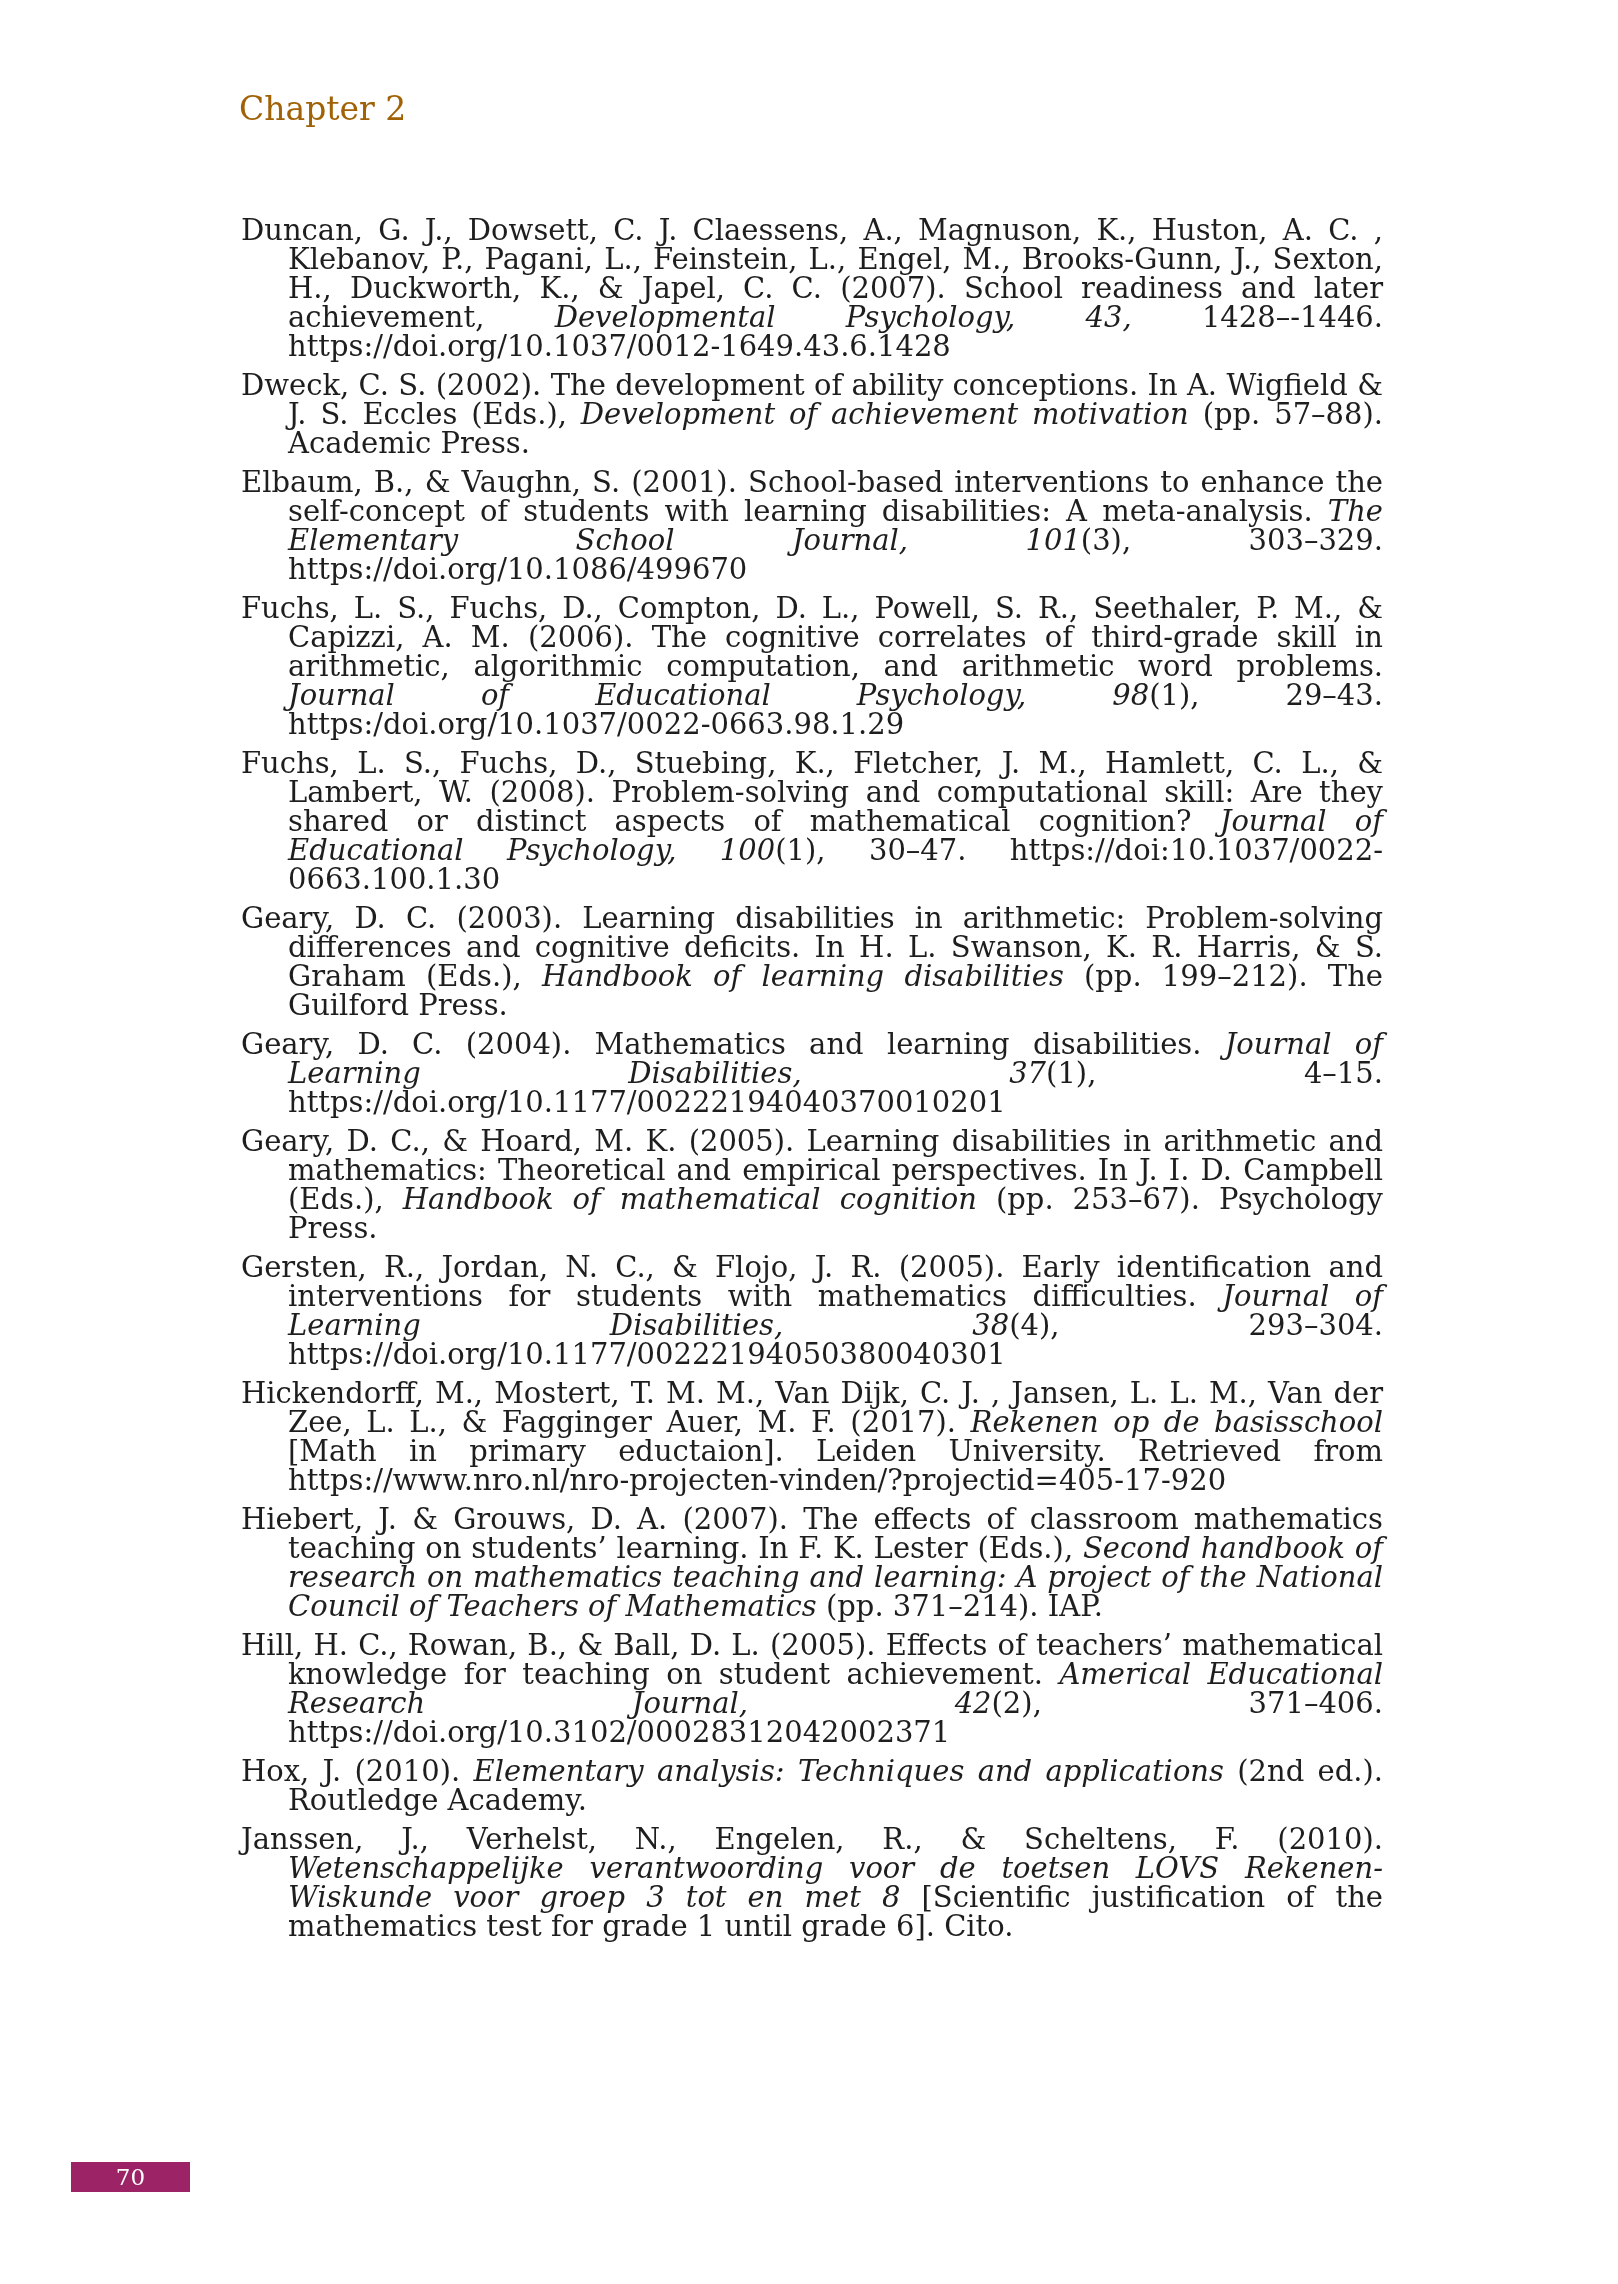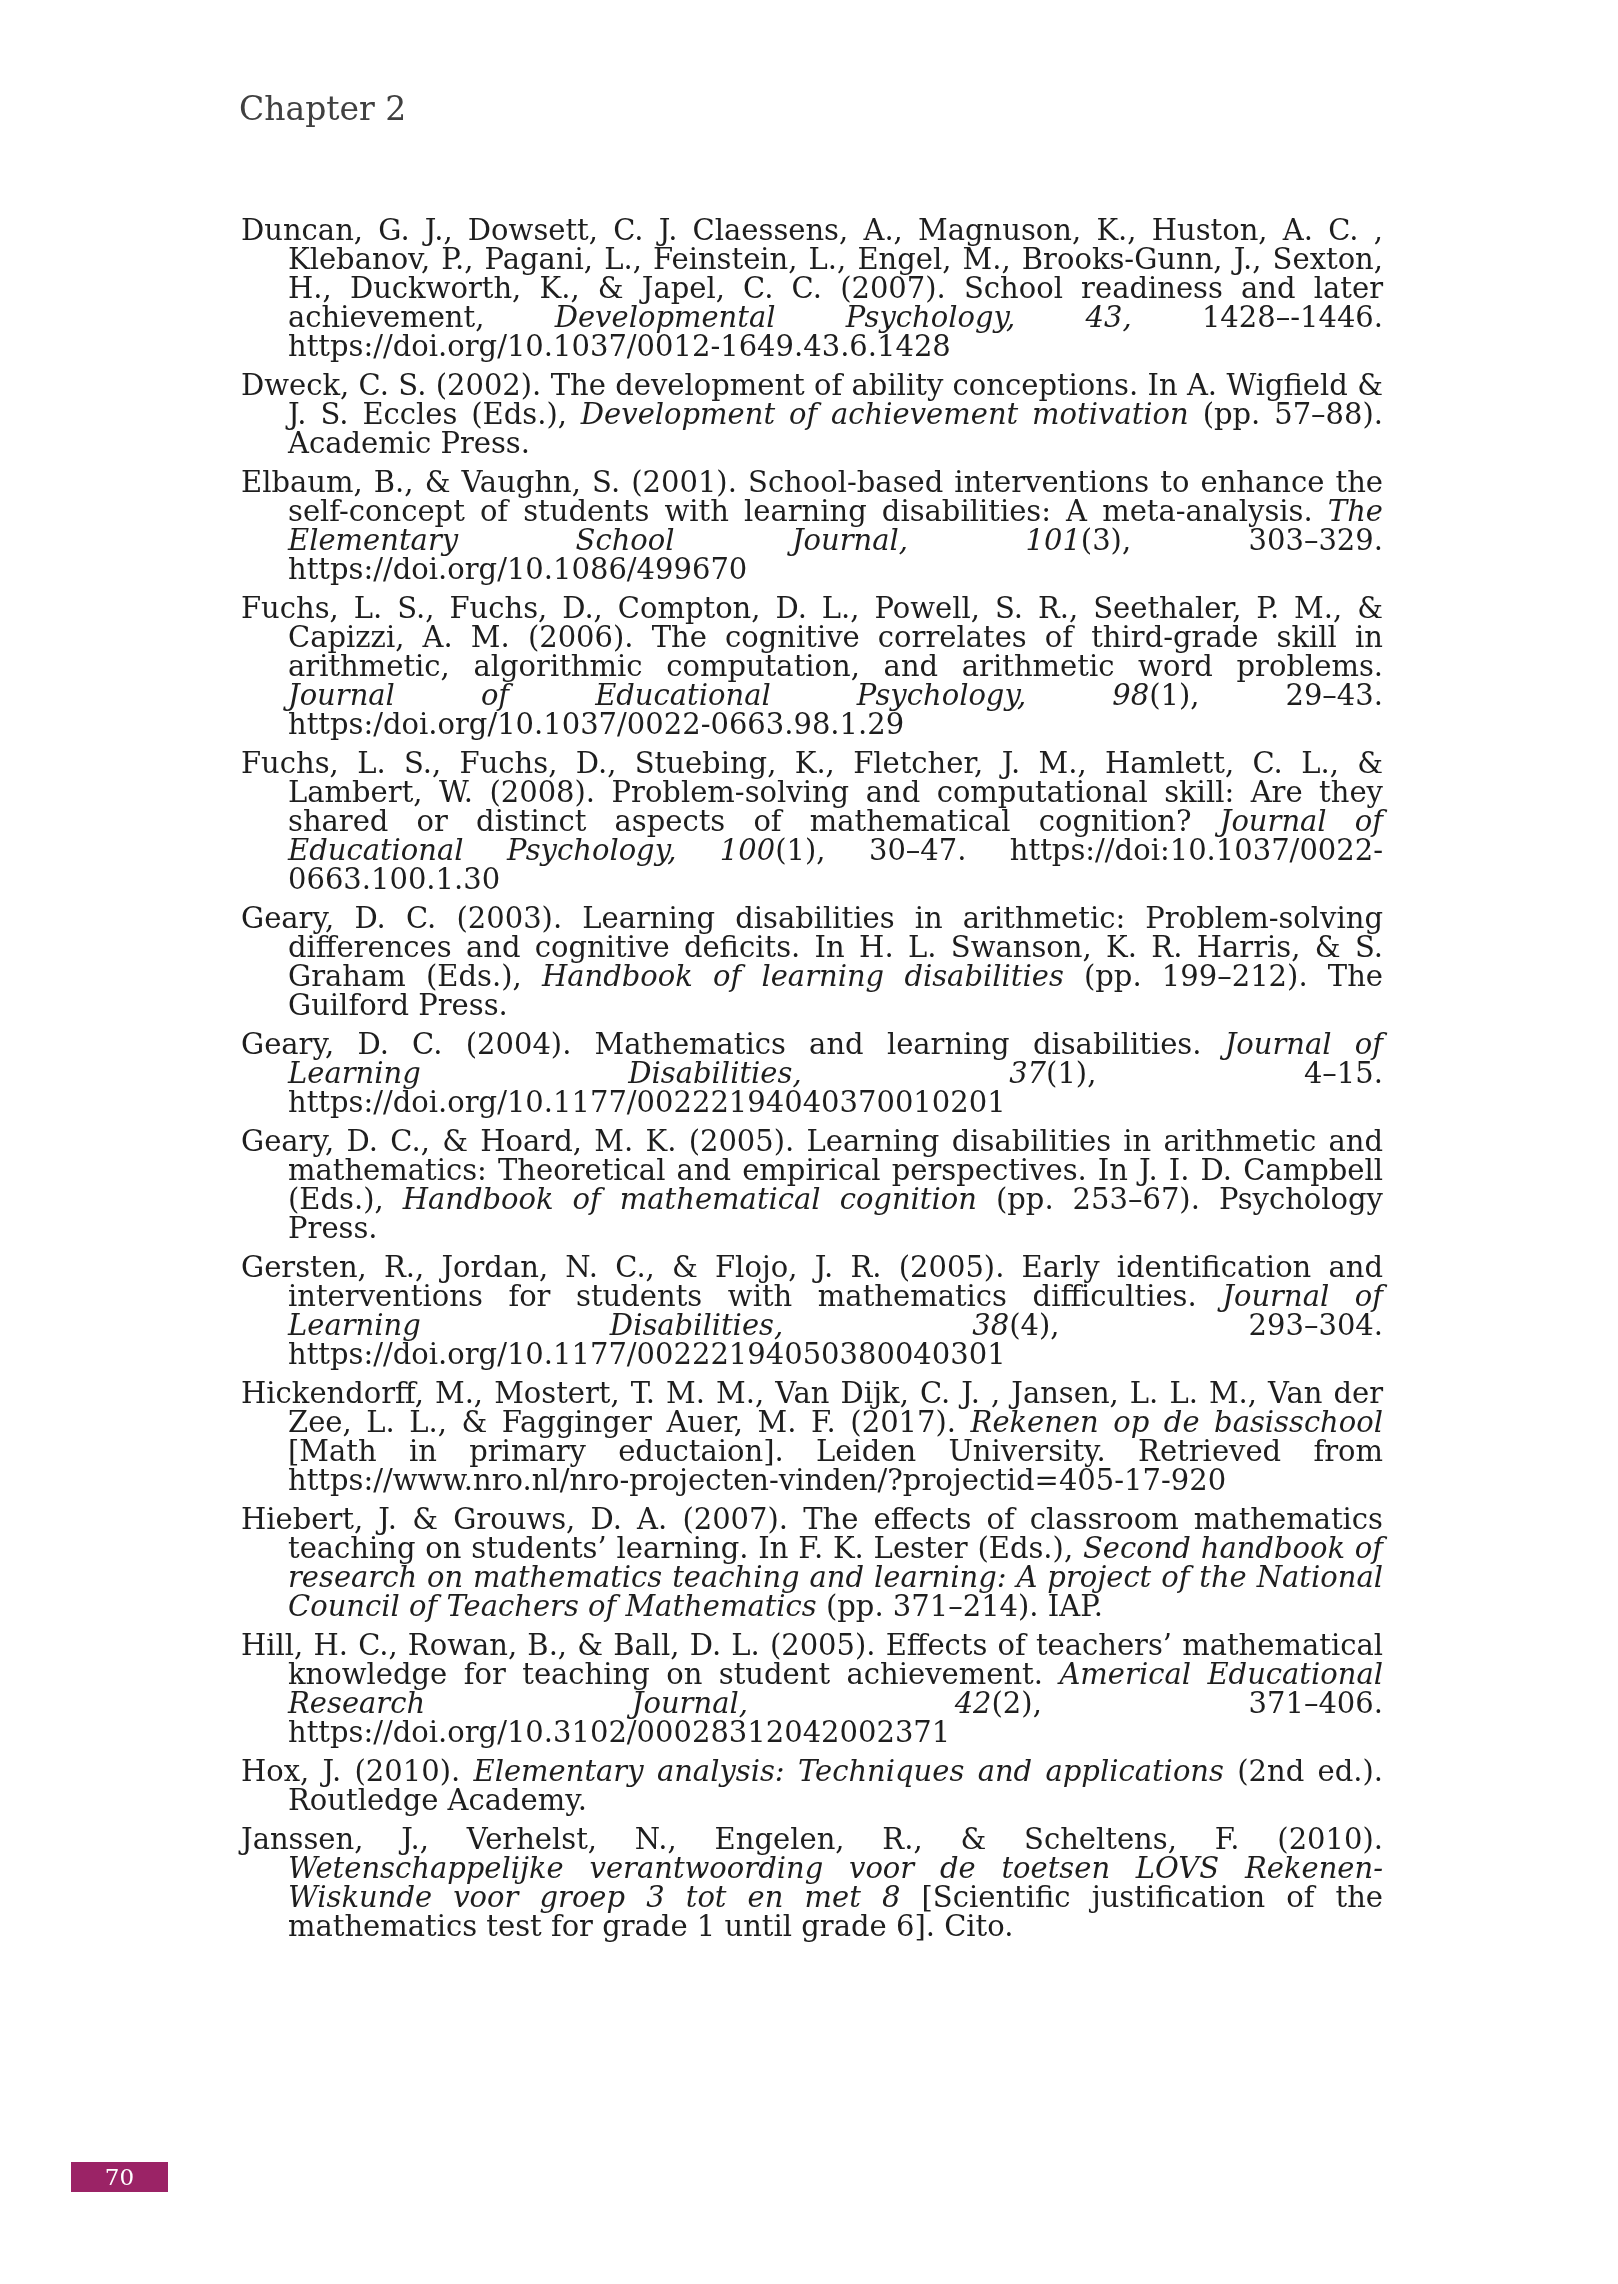--- a/index.html
+++ b/index.html
@@ -13,21 +13,21 @@
     height: 2284px;
     font-family: "DejaVu Serif", serif;
     color: #1e1e1e;
   }
   .running-header {
     position: absolute;
     left: 239px;
     top: 92px;
     font-size: 33px;
     line-height: 1;
-    color: #404040;
+    color: #a16207;
     white-space: nowrap;
   }
   .references {
     position: absolute;
     left: 241px;
     top: 216px;
     width: 1142px;
     font-size: 29px;
     line-height: 29px;
     text-align: justify;
@@ -40,21 +40,21 @@
   .references p.ref:last-child {
     margin-bottom: 0;
   }
   .references i {
     font-style: italic;
   }
   .page-badge {
     position: absolute;
     left: 71px;
     top: 2162px;
-    width: 97px;
+    width: 119px;
     height: 30px;
     display: flex;
     align-items: center;
     justify-content: center;
     color: #ffffff;
     font-size: 23px;
     line-height: 30px;
   }
 </style>
 </head>

